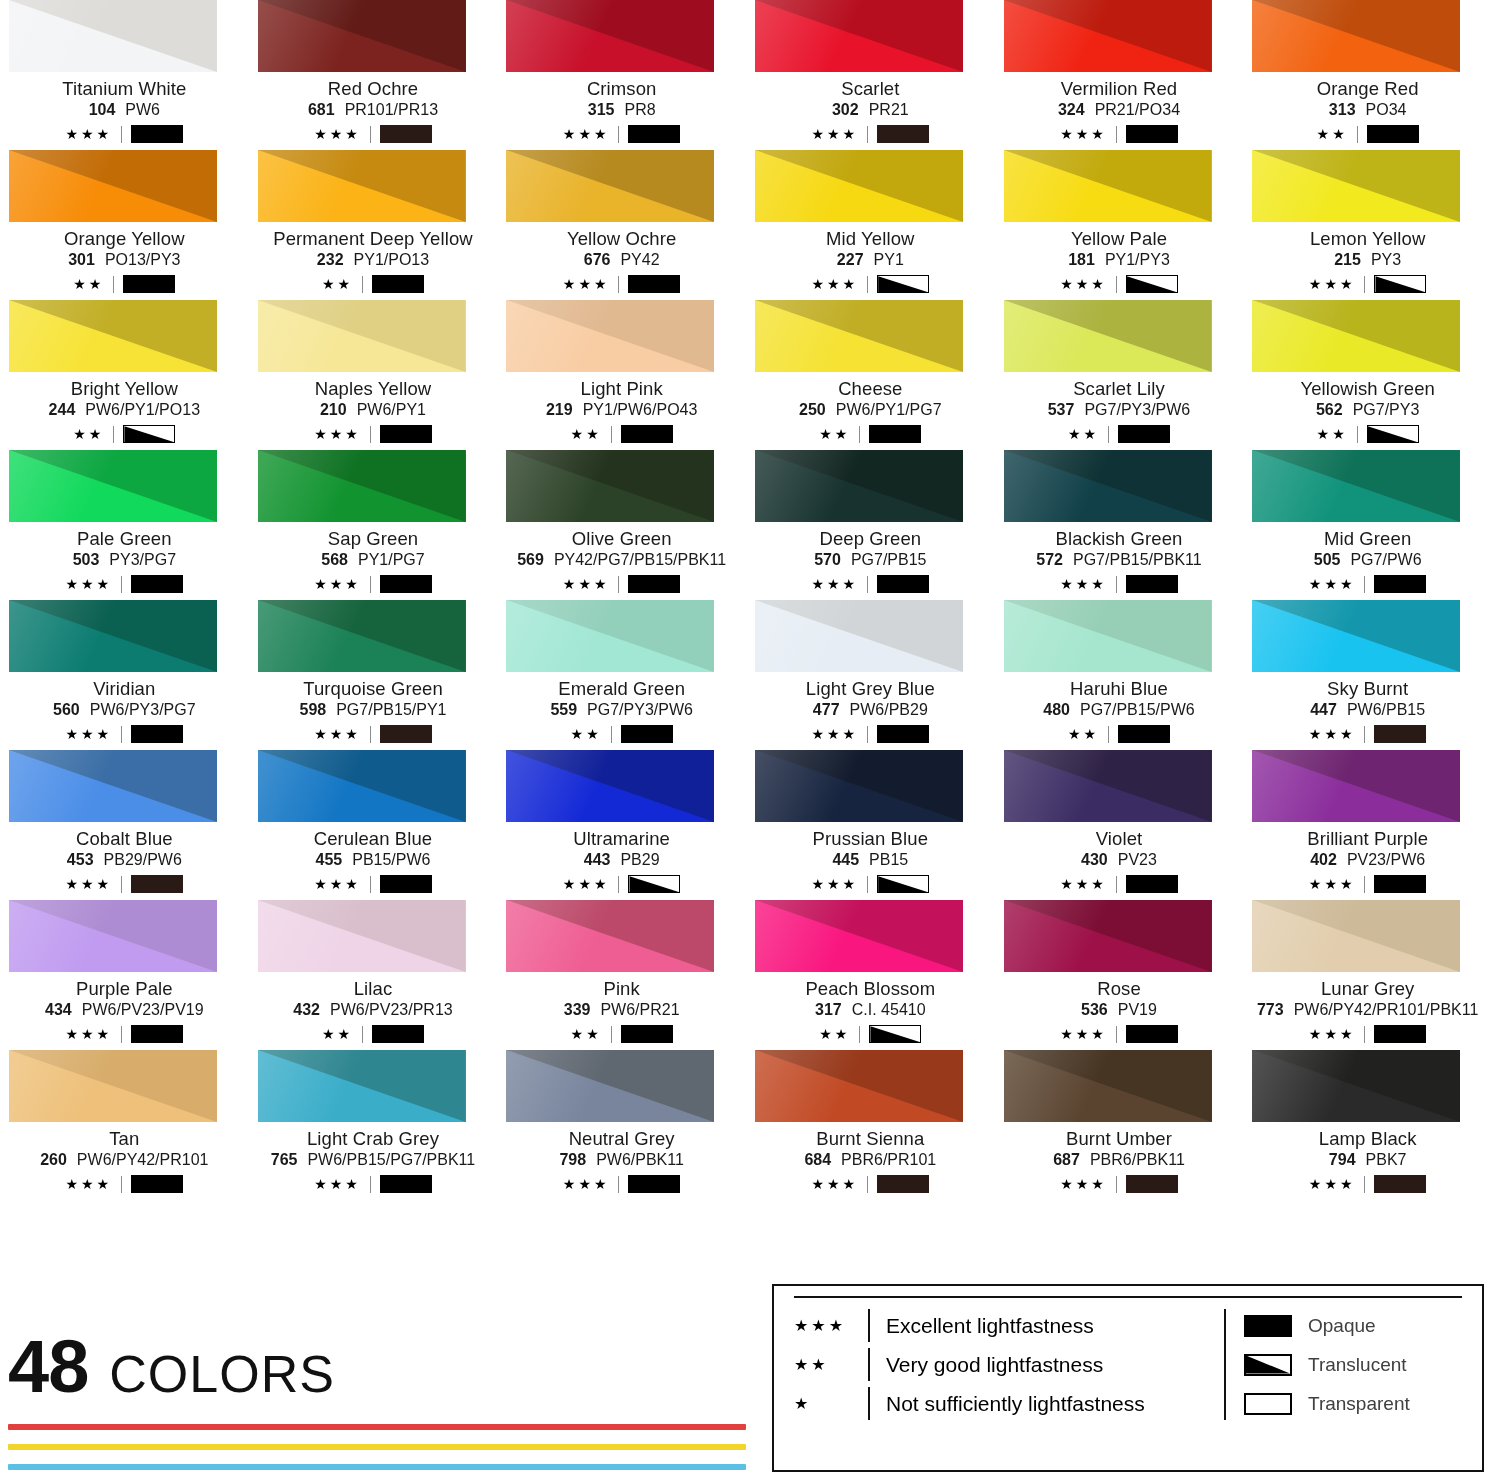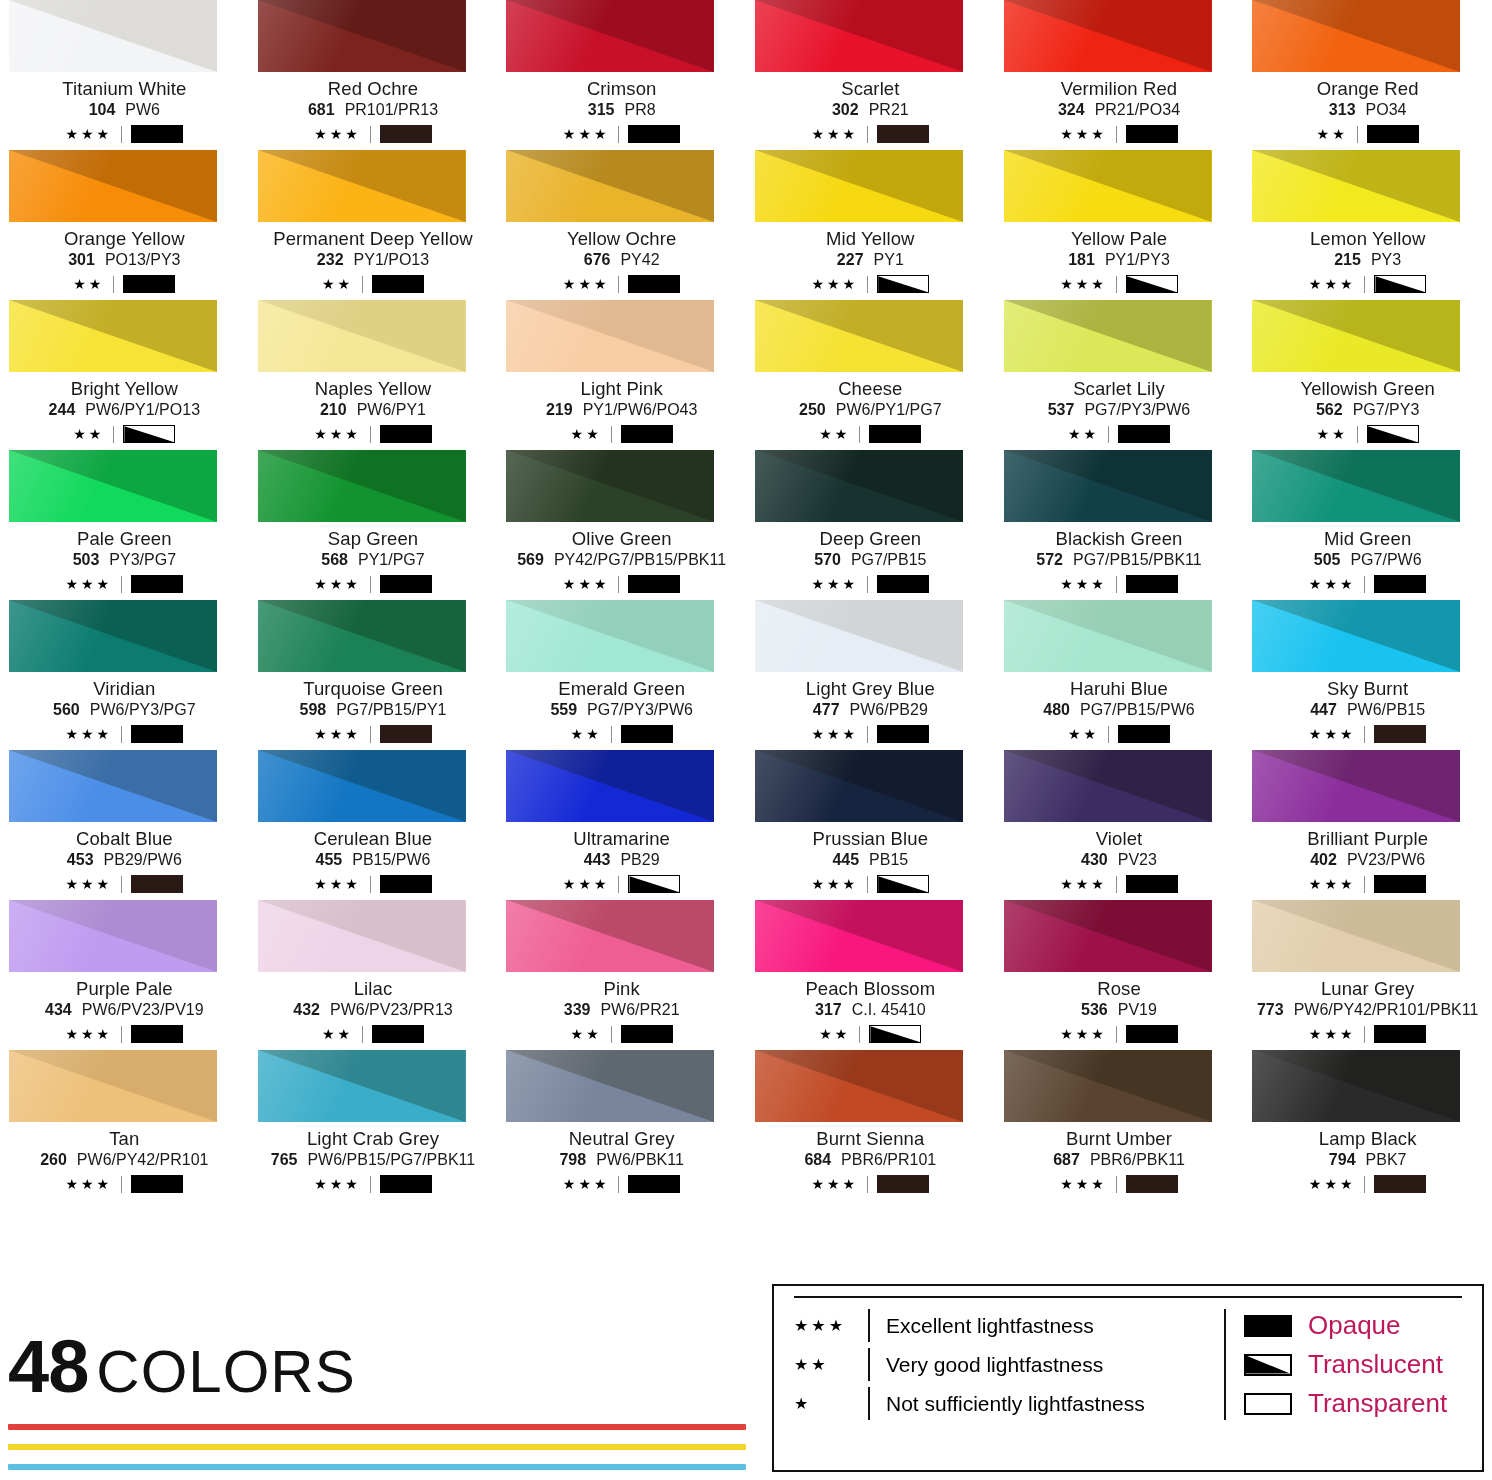--- a/index.html
+++ b/index.html
@@ -114,31 +114,31 @@
   
   #brand {
     position: absolute;
     left: 8px;
     top: 1332px;
     width: 760px;
   }
   #brand-title {
     display: flex;
     align-items: baseline;
-    gap: 8px;
+    gap: 21px;
   }
   #brand-count {
     font-size: 74px;
     font-weight: 700;
     color: #111;
     line-height: .95;
     letter-spacing: -1px;
   }
   #brand-word {
-    font-size: 60px;
+    font-size: 52px;
     color: #111;
     line-height: 1;
     letter-spacing: 1px;
   }
   #brand-rules {
     margin-top: 22px;
     width: 738px;
   }
   .brand-rule { height: 6px; border-radius: 1px; }
   .brand-rule + .brand-rule { margin-top: 14px; }
@@ -224,21 +224,21 @@
   }
   .op-swatch.opaque { background: #000; }
   .op-swatch.translucent { background: #fff; border: 2px solid #000; }
   .op-swatch.translucent::after {
     content: "";
     position: absolute; inset: 0;
     background: #000;
     clip-path: polygon(0 0, 100% 100%, 0 100%);
   }
   .op-swatch.transparent { background: #fff; border: 2px solid #000; }
-  .op-text { font-size: 26px; color: #be185d; white-space: nowrap; }
+  .op-text { font-size: 19px; color: #404040; white-space: nowrap; }
 </style>
 </head>
 <body>
 
 <div id="page">
 
   <div id="swatch-grid">
       <div class="swatch-cell">
         <div class="chip light">
           <div class="base" style="background: rgb(243, 244, 246);"></div>

